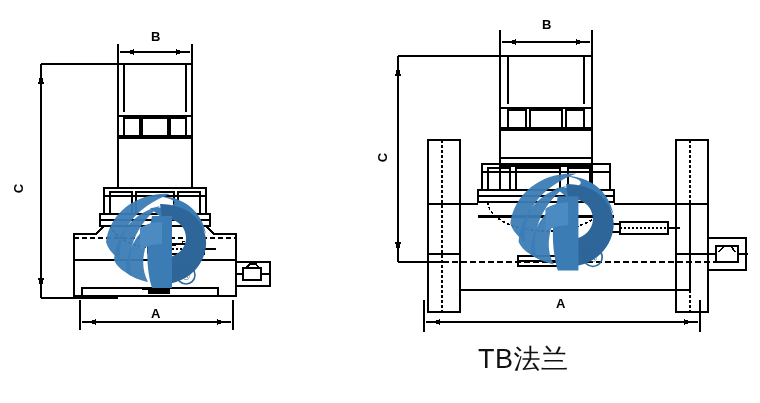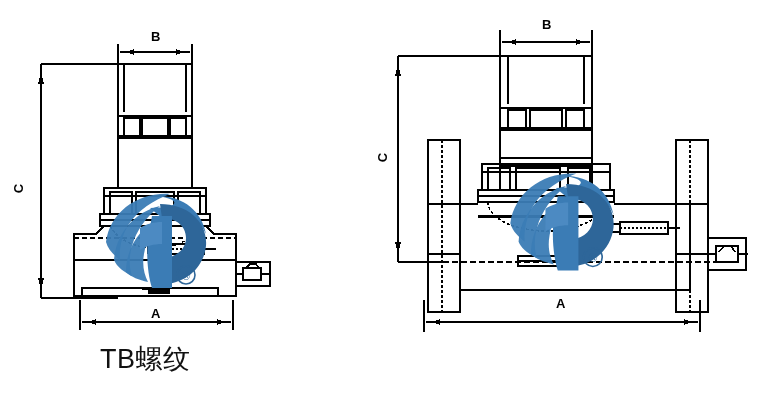--- a/index.html
+++ b/index.html
@@ -242,15 +242,15 @@
   </div>
 
   <div class="dimlabel" style="left:151px;top:29px;">B</div>
   <div class="dimlabel rot" style="left:14px;top:181px;">C</div>
   <div class="dimlabel" style="left:151px;top:306px;">A</div>
 
   <div class="dimlabel" style="left:542px;top:17px;">B</div>
   <div class="dimlabel rot" style="left:378px;top:150px;">C</div>
   <div class="dimlabel" style="left:556px;top:296px;">A</div>
 
-  <div id="caption-left" class="caption">TB螺纹</div>
+  <div id="caption-right" class="caption">TB法兰</div>
 
 </div>
 
 </body></html>

